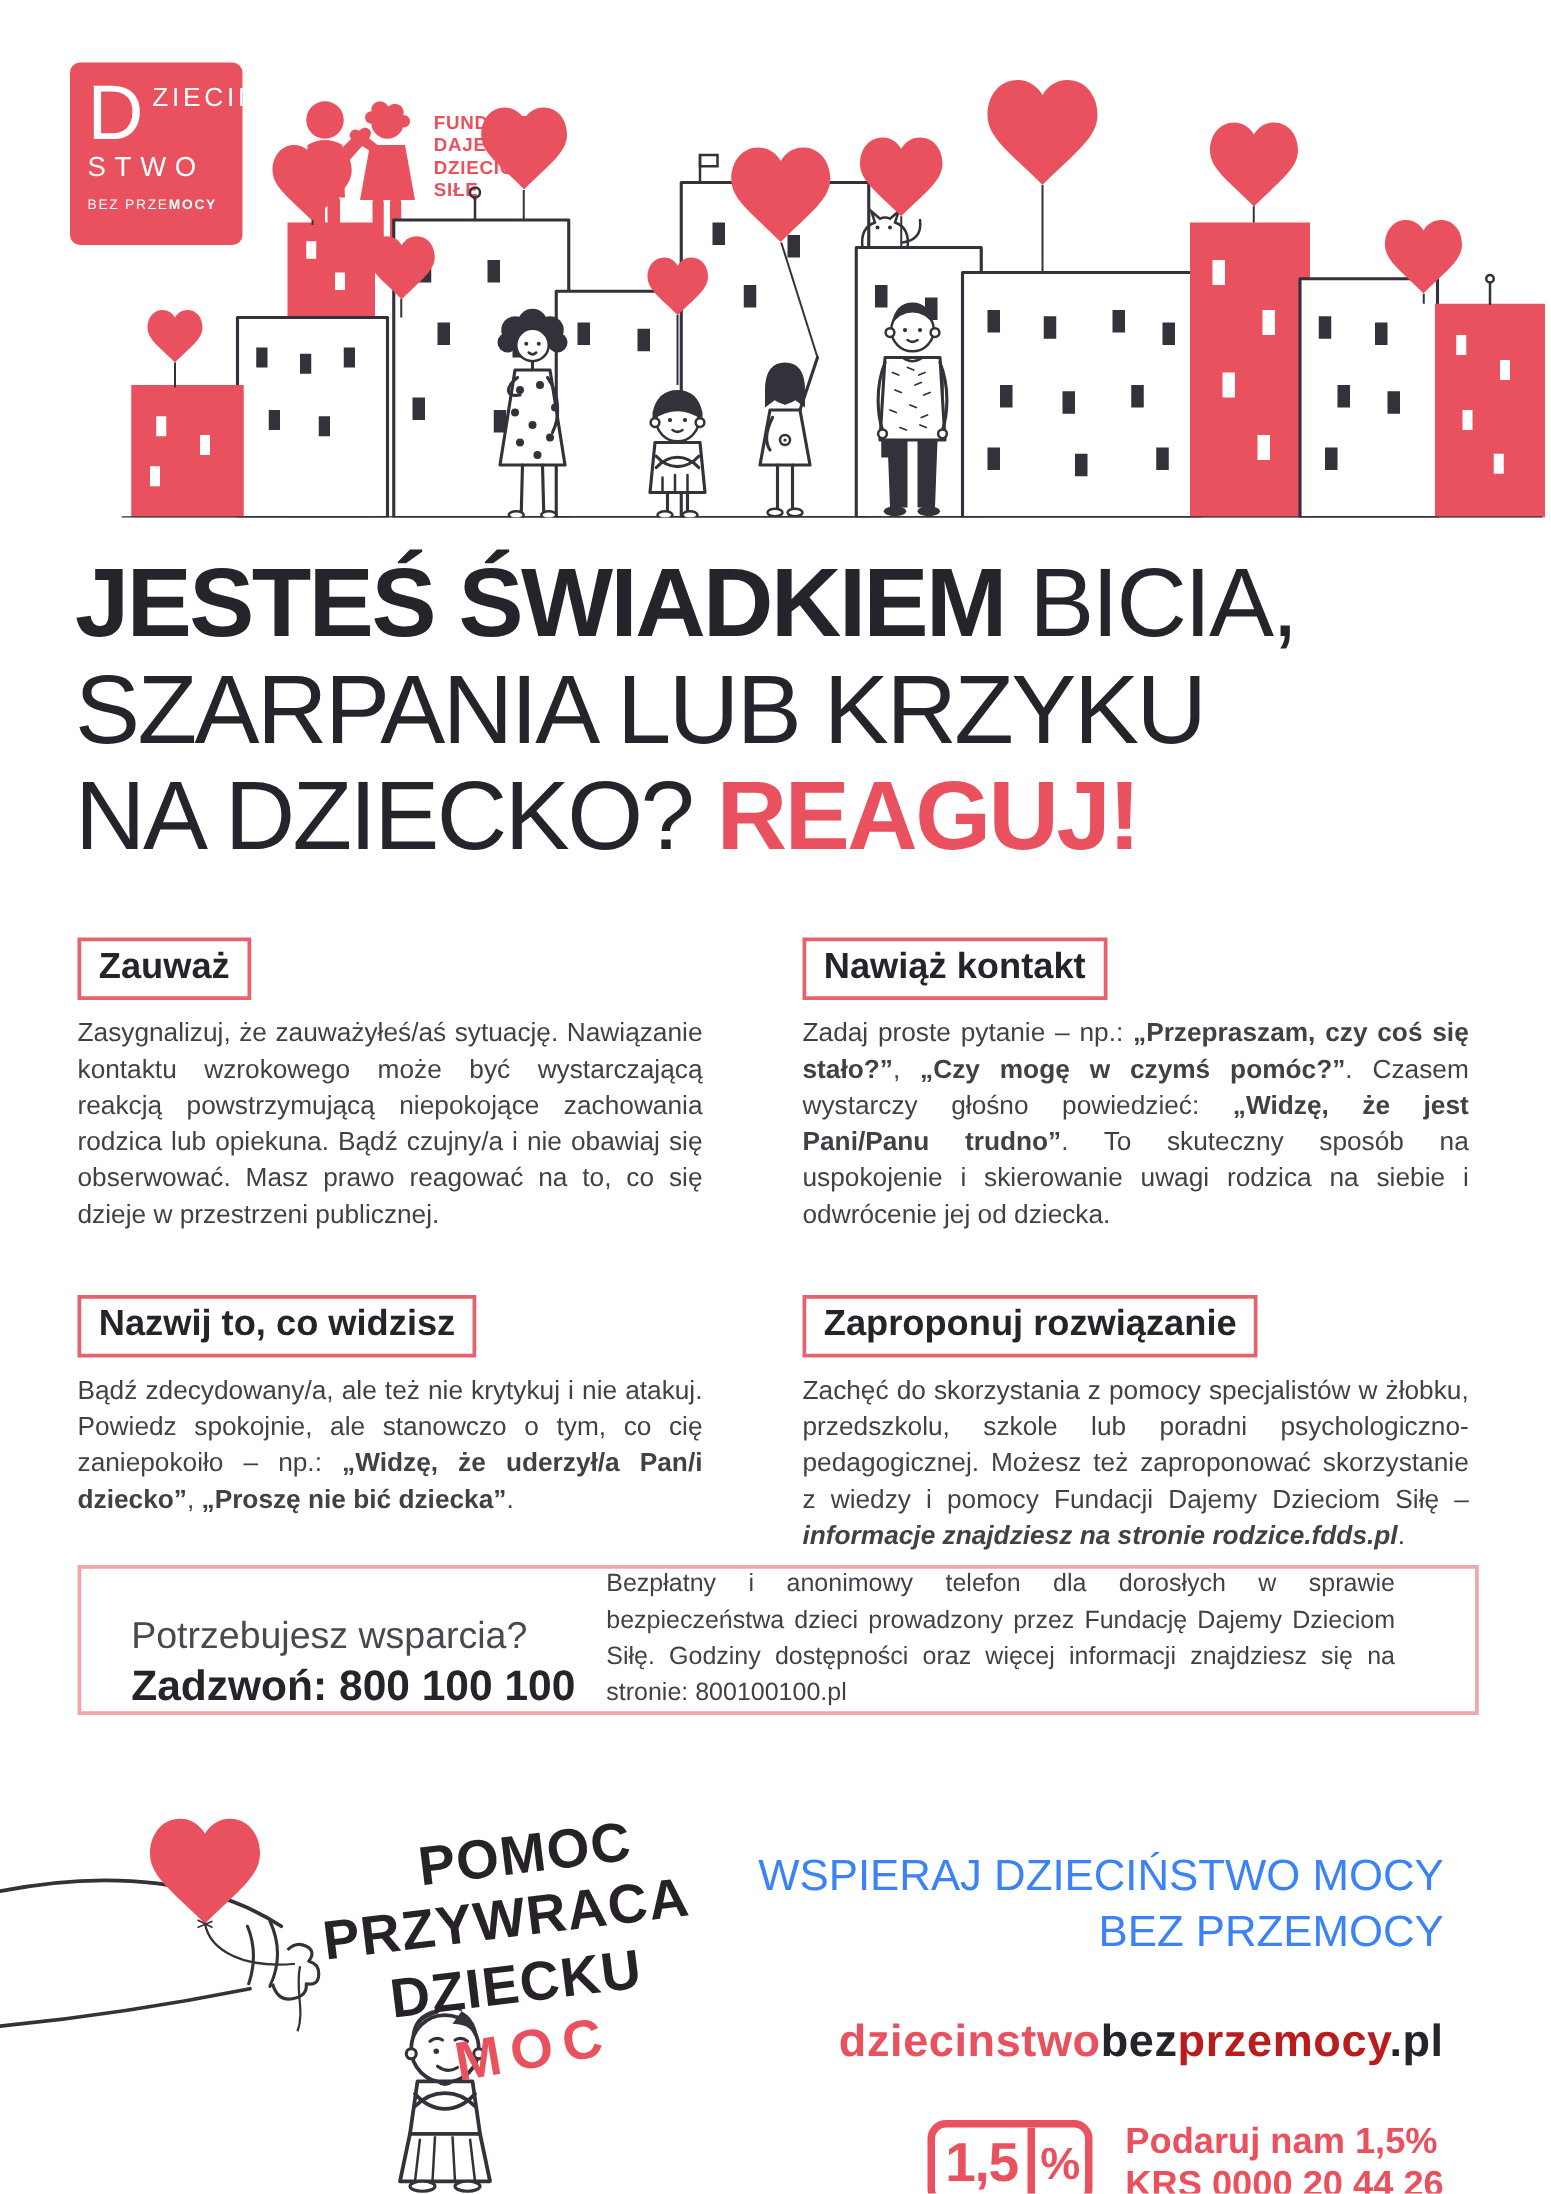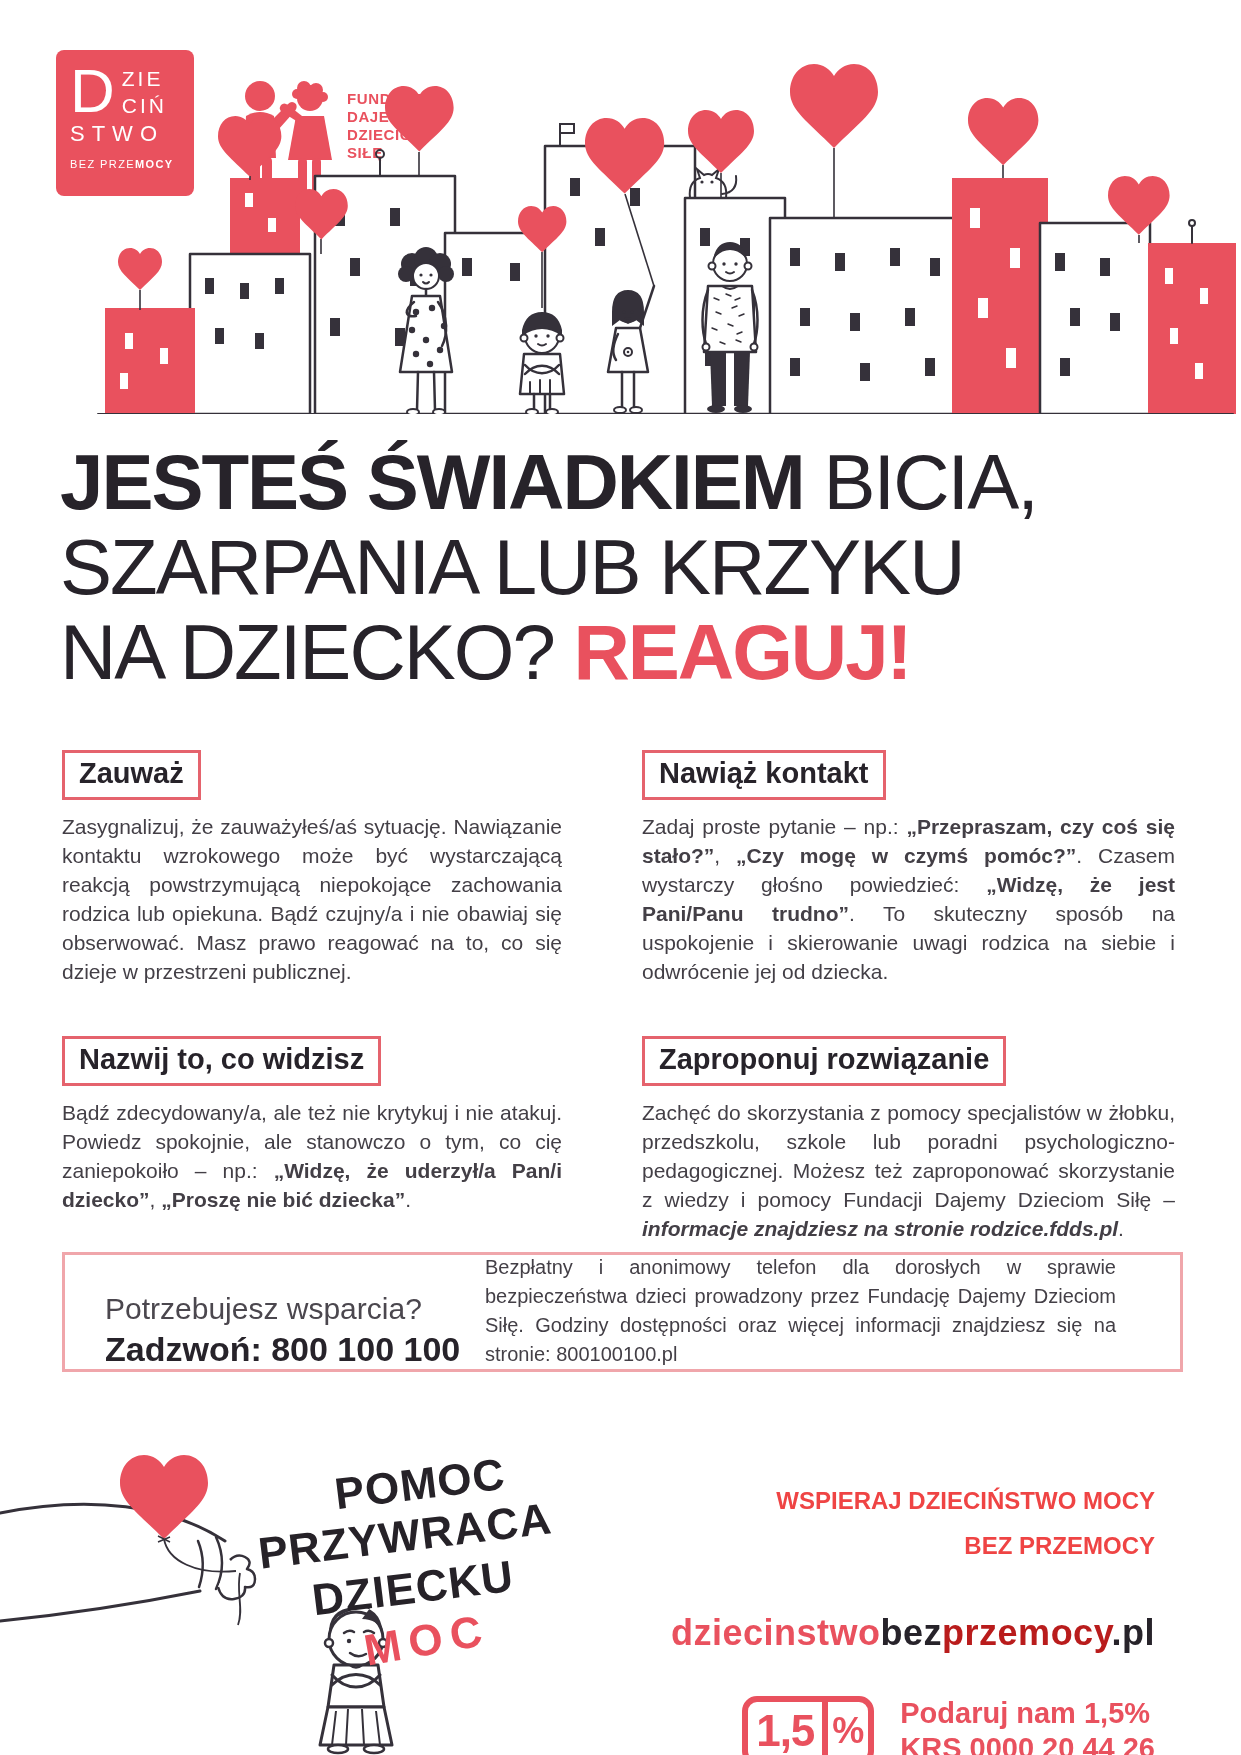--- a/index.html
+++ b/index.html
@@ -16,21 +16,21 @@
     position:relative;width:1241px;height:1755px;background:#fff;overflow:hidden;
     font-family:"Liberation Sans", sans-serif;color:var(--dark);
   }
   
   .logo-dz{
     position:absolute;left:56px;top:50px;width:138px;height:146px;
     background:var(--accent);border-radius:8px;color:#fff;padding:12px 12px 8px 14px;
   }
   .dz-main{display:flex;align-items:flex-start;}
   .dz-d{font-size:62px;line-height:58px;font-weight:400;}
-  .dz-col{display:flex;flex-direction:column;margin-left:7px;margin-top:3px;}
+  .dz-col{display:flex;flex-direction:row;margin-left:7px;margin-top:3px;}
   .dz-row{font-size:21px;line-height:27px;letter-spacing:3px;}
   .dz-stwo{font-size:22px;line-height:26px;letter-spacing:7px;margin-top:1px;}
   .dz-tag{font-size:11px;letter-spacing:1.4px;margin-top:11px;white-space:nowrap;}
   .dz-tag .bd{font-weight:700;}
   .logo-fdds{position:absolute;left:236px;top:76px;display:flex;gap:15px;}
   .fdds-text{color:var(--accent);font-weight:700;font-size:15px;line-height:18px;letter-spacing:.6px;margin-top:14px;}
   
   .city{position:absolute;left:90px;top:58px;width:1151px;height:356px;}
   .fa{fill:var(--accent);}
   .bld{fill:#fff;stroke:var(--ink);stroke-width:2.5;stroke-linejoin:round;}
@@ -74,21 +74,21 @@
   .support-right{flex:1;padding-right:64px;font-size:20px;line-height:29px;color:var(--body);text-align:justify;}
   
   .bottom-illu{position:absolute;left:0;top:1443px;width:560px;height:312px;}
   .slogan{position:absolute;left:252px;top:1458px;width:310px;text-align:center;}
   .slogan-line{font-weight:700;font-size:44px;line-height:52px;color:#262228;transform:rotate(-7deg);letter-spacing:1px;}
   .slogan-line:nth-child(1){margin-left:26px;}
   .slogan-line:nth-child(2){margin-left:-4px;}
   .slogan-line:nth-child(3){margin-left:12px;}
   .slogan-line:nth-child(4){color:var(--accent);letter-spacing:8px;margin-left:40px;transform:rotate(-10deg);}
   .footer-right{position:absolute;right:86px;top:1478px;width:560px;text-align:right;}
-  .fr-heading{font-size:24px;line-height:45px;font-weight:700;color:#ef4444;}
+  .fr-heading{font-size:35px;line-height:45px;font-weight:400;color:#3b82f6;}
   .fr-website{margin-top:44px;font-size:36px;font-weight:700;letter-spacing:.5px;}
   .fr-donate{margin-top:42px;display:flex;justify-content:flex-end;align-items:center;gap:26px;}
   .badge{
     width:132px;height:70px;border:6px solid var(--accent);border-radius:15px;
     display:flex;align-items:stretch;color:var(--accent);font-weight:700;overflow:hidden;
   }
   .badge-value{flex:1;display:flex;align-items:center;justify-content:center;font-size:44px;letter-spacing:-1px;}
   .badge-percent{width:46px;display:flex;align-items:center;justify-content:center;font-size:36px;border-left:6px solid var(--accent);}
   .donate-lines{text-align:left;color:var(--accent);font-weight:700;font-size:29px;line-height:35px;}
 </style>

